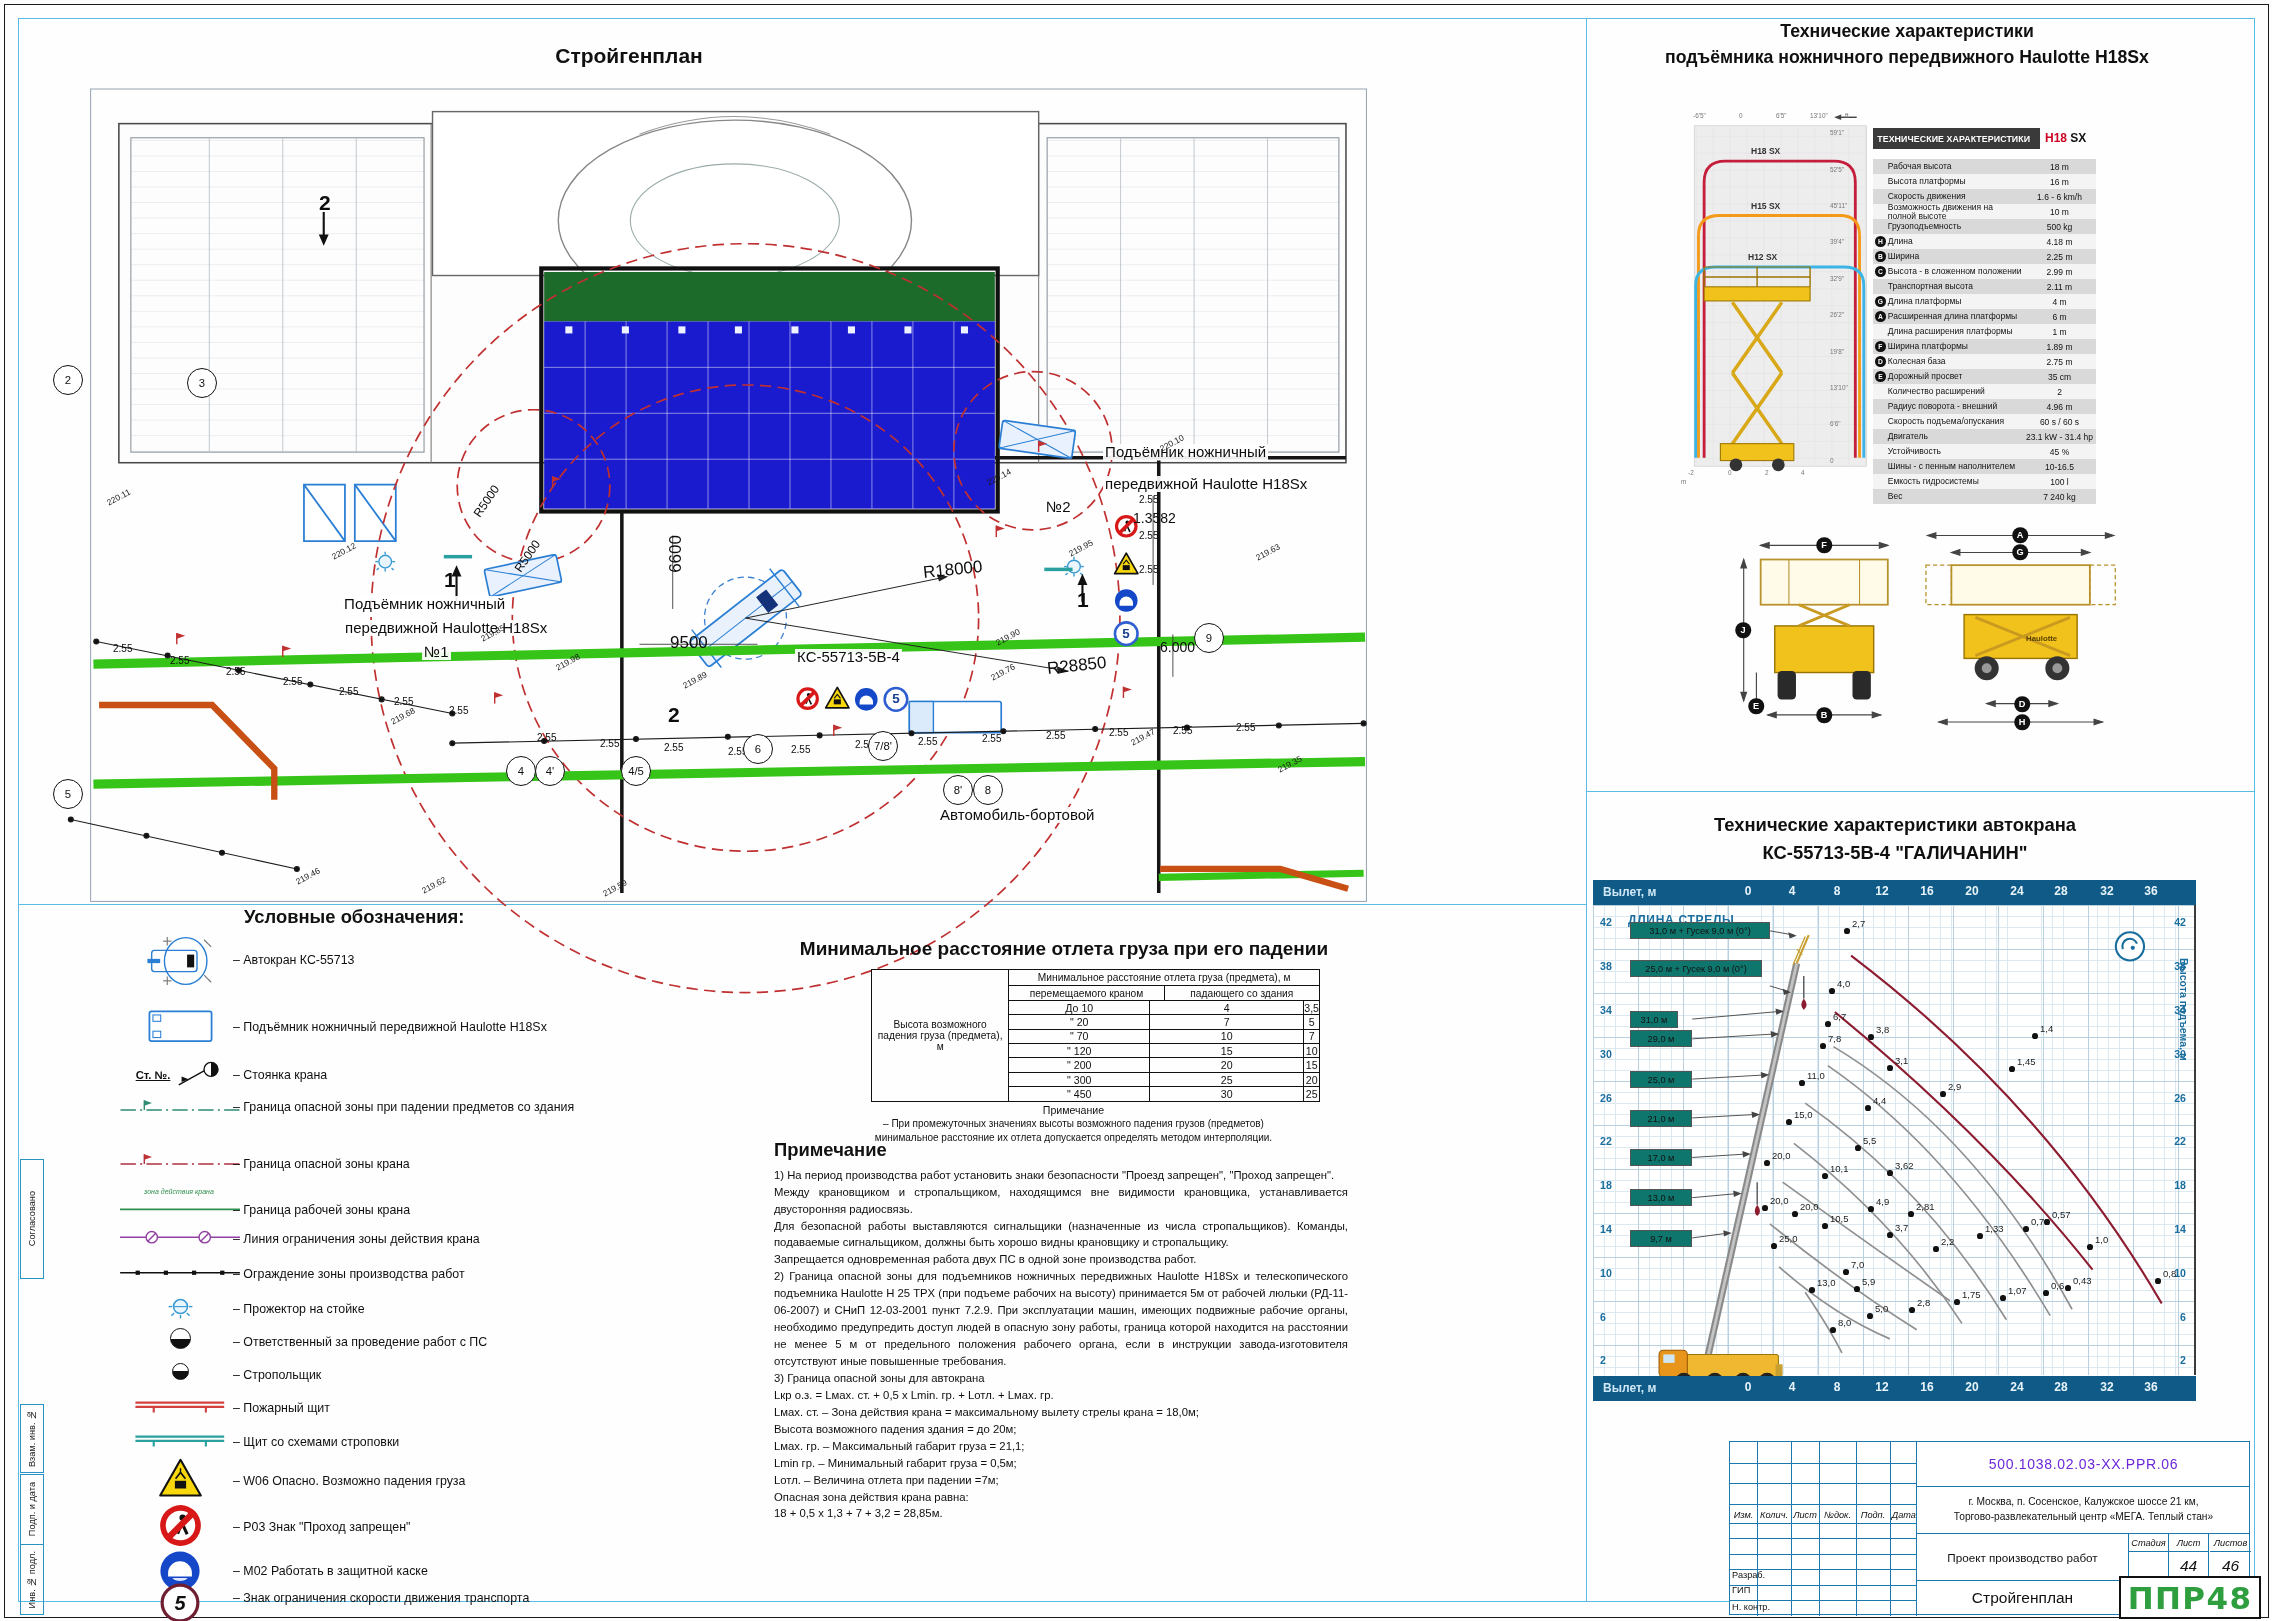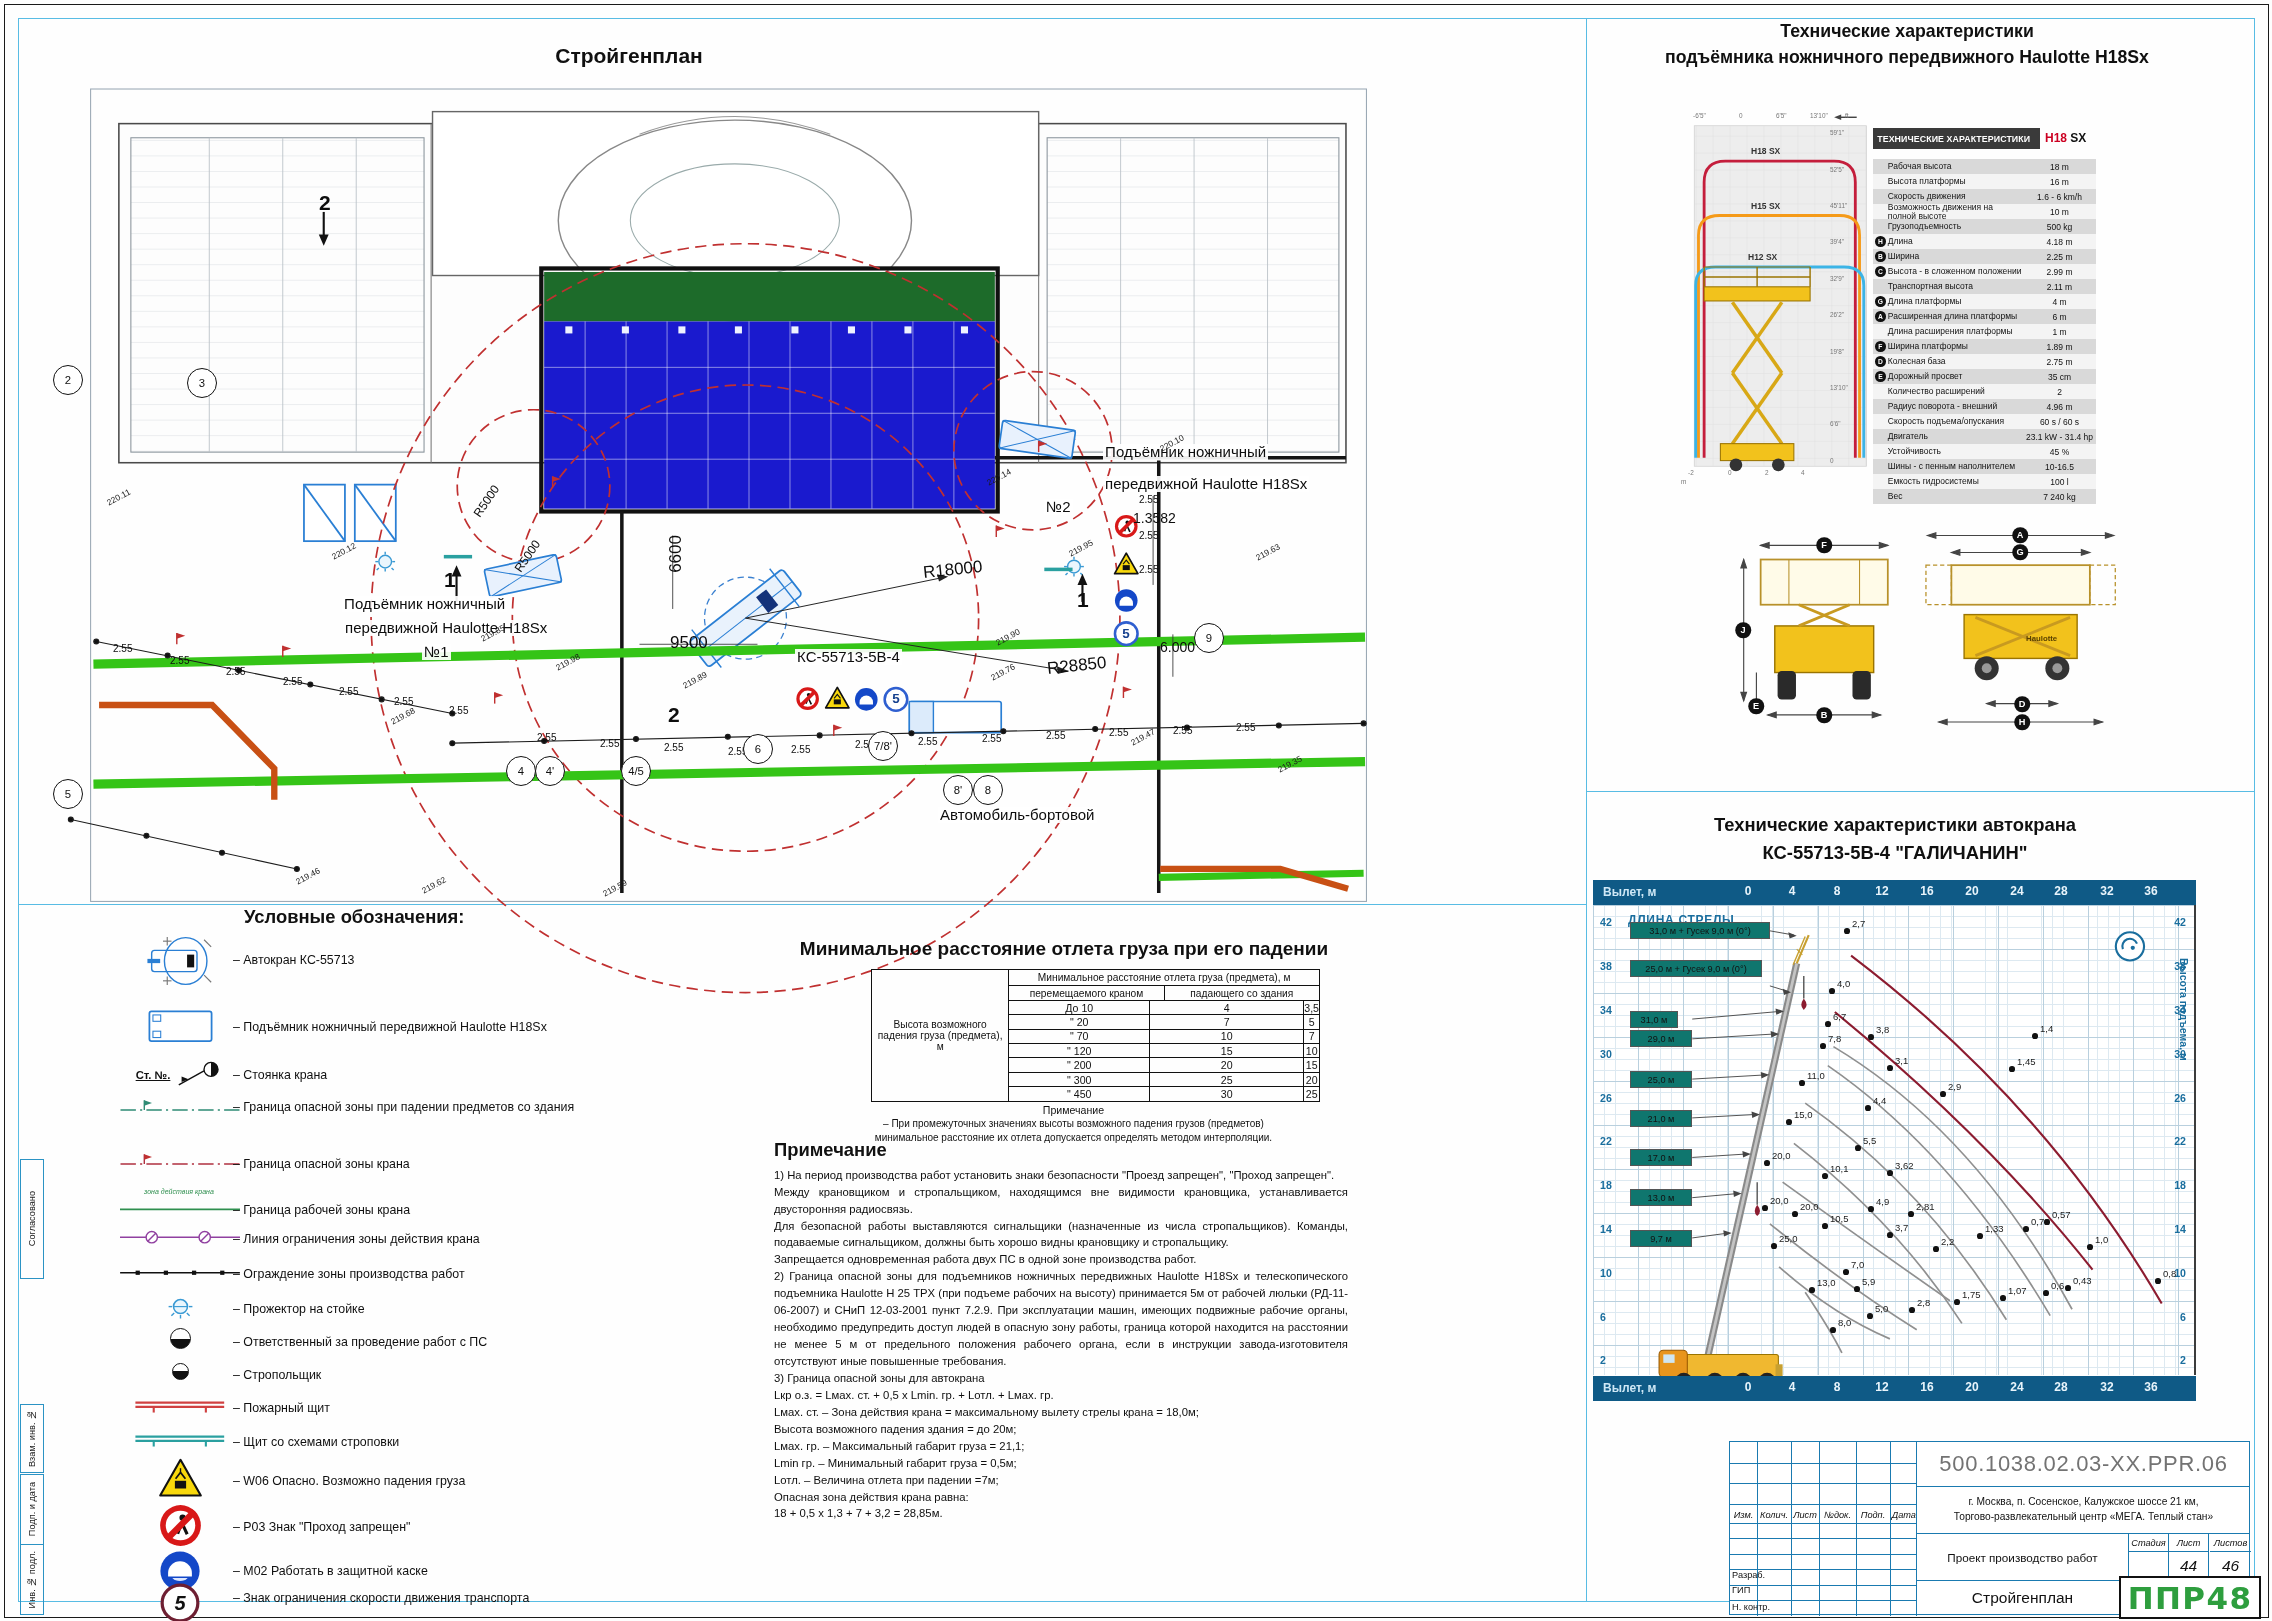--- a/index.html
+++ b/index.html
@@ -92,21 +92,21 @@
   .boom-title{position:absolute;left:35px;top:32.5px;font-size:12px;font-weight:bold;color:#1a6e9e;letter-spacing:0.7px;}
   .bbox{position:absolute;border:1.1px solid #555;background:#0f766e;font-size:9.2px;display:flex;align-items:center;justify-content:center;white-space:nowrap;height:17px;z-index:4;}
   .load{position:absolute;font-size:9.5px;color:#1c1c1c;white-space:nowrap;z-index:3;}
   .load::after{content:'';position:absolute;left:-7.8px;bottom:-5px;width:5.7px;height:5.7px;border-radius:50%;background:#111;}
   .vaxis{position:absolute;right:5.7px;top:78px;writing-mode:vertical-rl;font-size:10.6px;font-weight:bold;color:#1a6e9e;z-index:4;}
   
   .tb{position:absolute;left:1729px;top:1441px;width:521px;height:174px;border:1.4px solid #1a7ab0;background:#fff;font-size:9.2px;}
   .tb .cell{position:absolute;border-color:#1a7ab0;}
   .tb .bl{border-left:1.1px solid #1a7ab0;} .tb .bb{border-bottom:1.1px solid #1a7ab0;} .tb .br{border-right:1.1px solid #1a7ab0;}
   .tb .ctr{display:flex;align-items:center;justify-content:center;text-align:center;}
-  .docnum{font-size:22px;letter-spacing:0.7px;color:#737373;}
+  .docnum{font-size:14px;letter-spacing:0.7px;color:#6d28d9;}
   .logo-box{border:2.8px solid #111;padding:1.4px 7px;background:#fff;}
   .logo-box span{font-size:31px;font-weight:bold;color:#2e9e3e;letter-spacing:1.4px;font-family:"DejaVu Sans",sans-serif;}
   svg{display:block;}
 </style>
 </head>
 <body>
 
 <div id="sheet">
   <div class="frame-outer"></div>
   <div class="frame-blue"></div>

